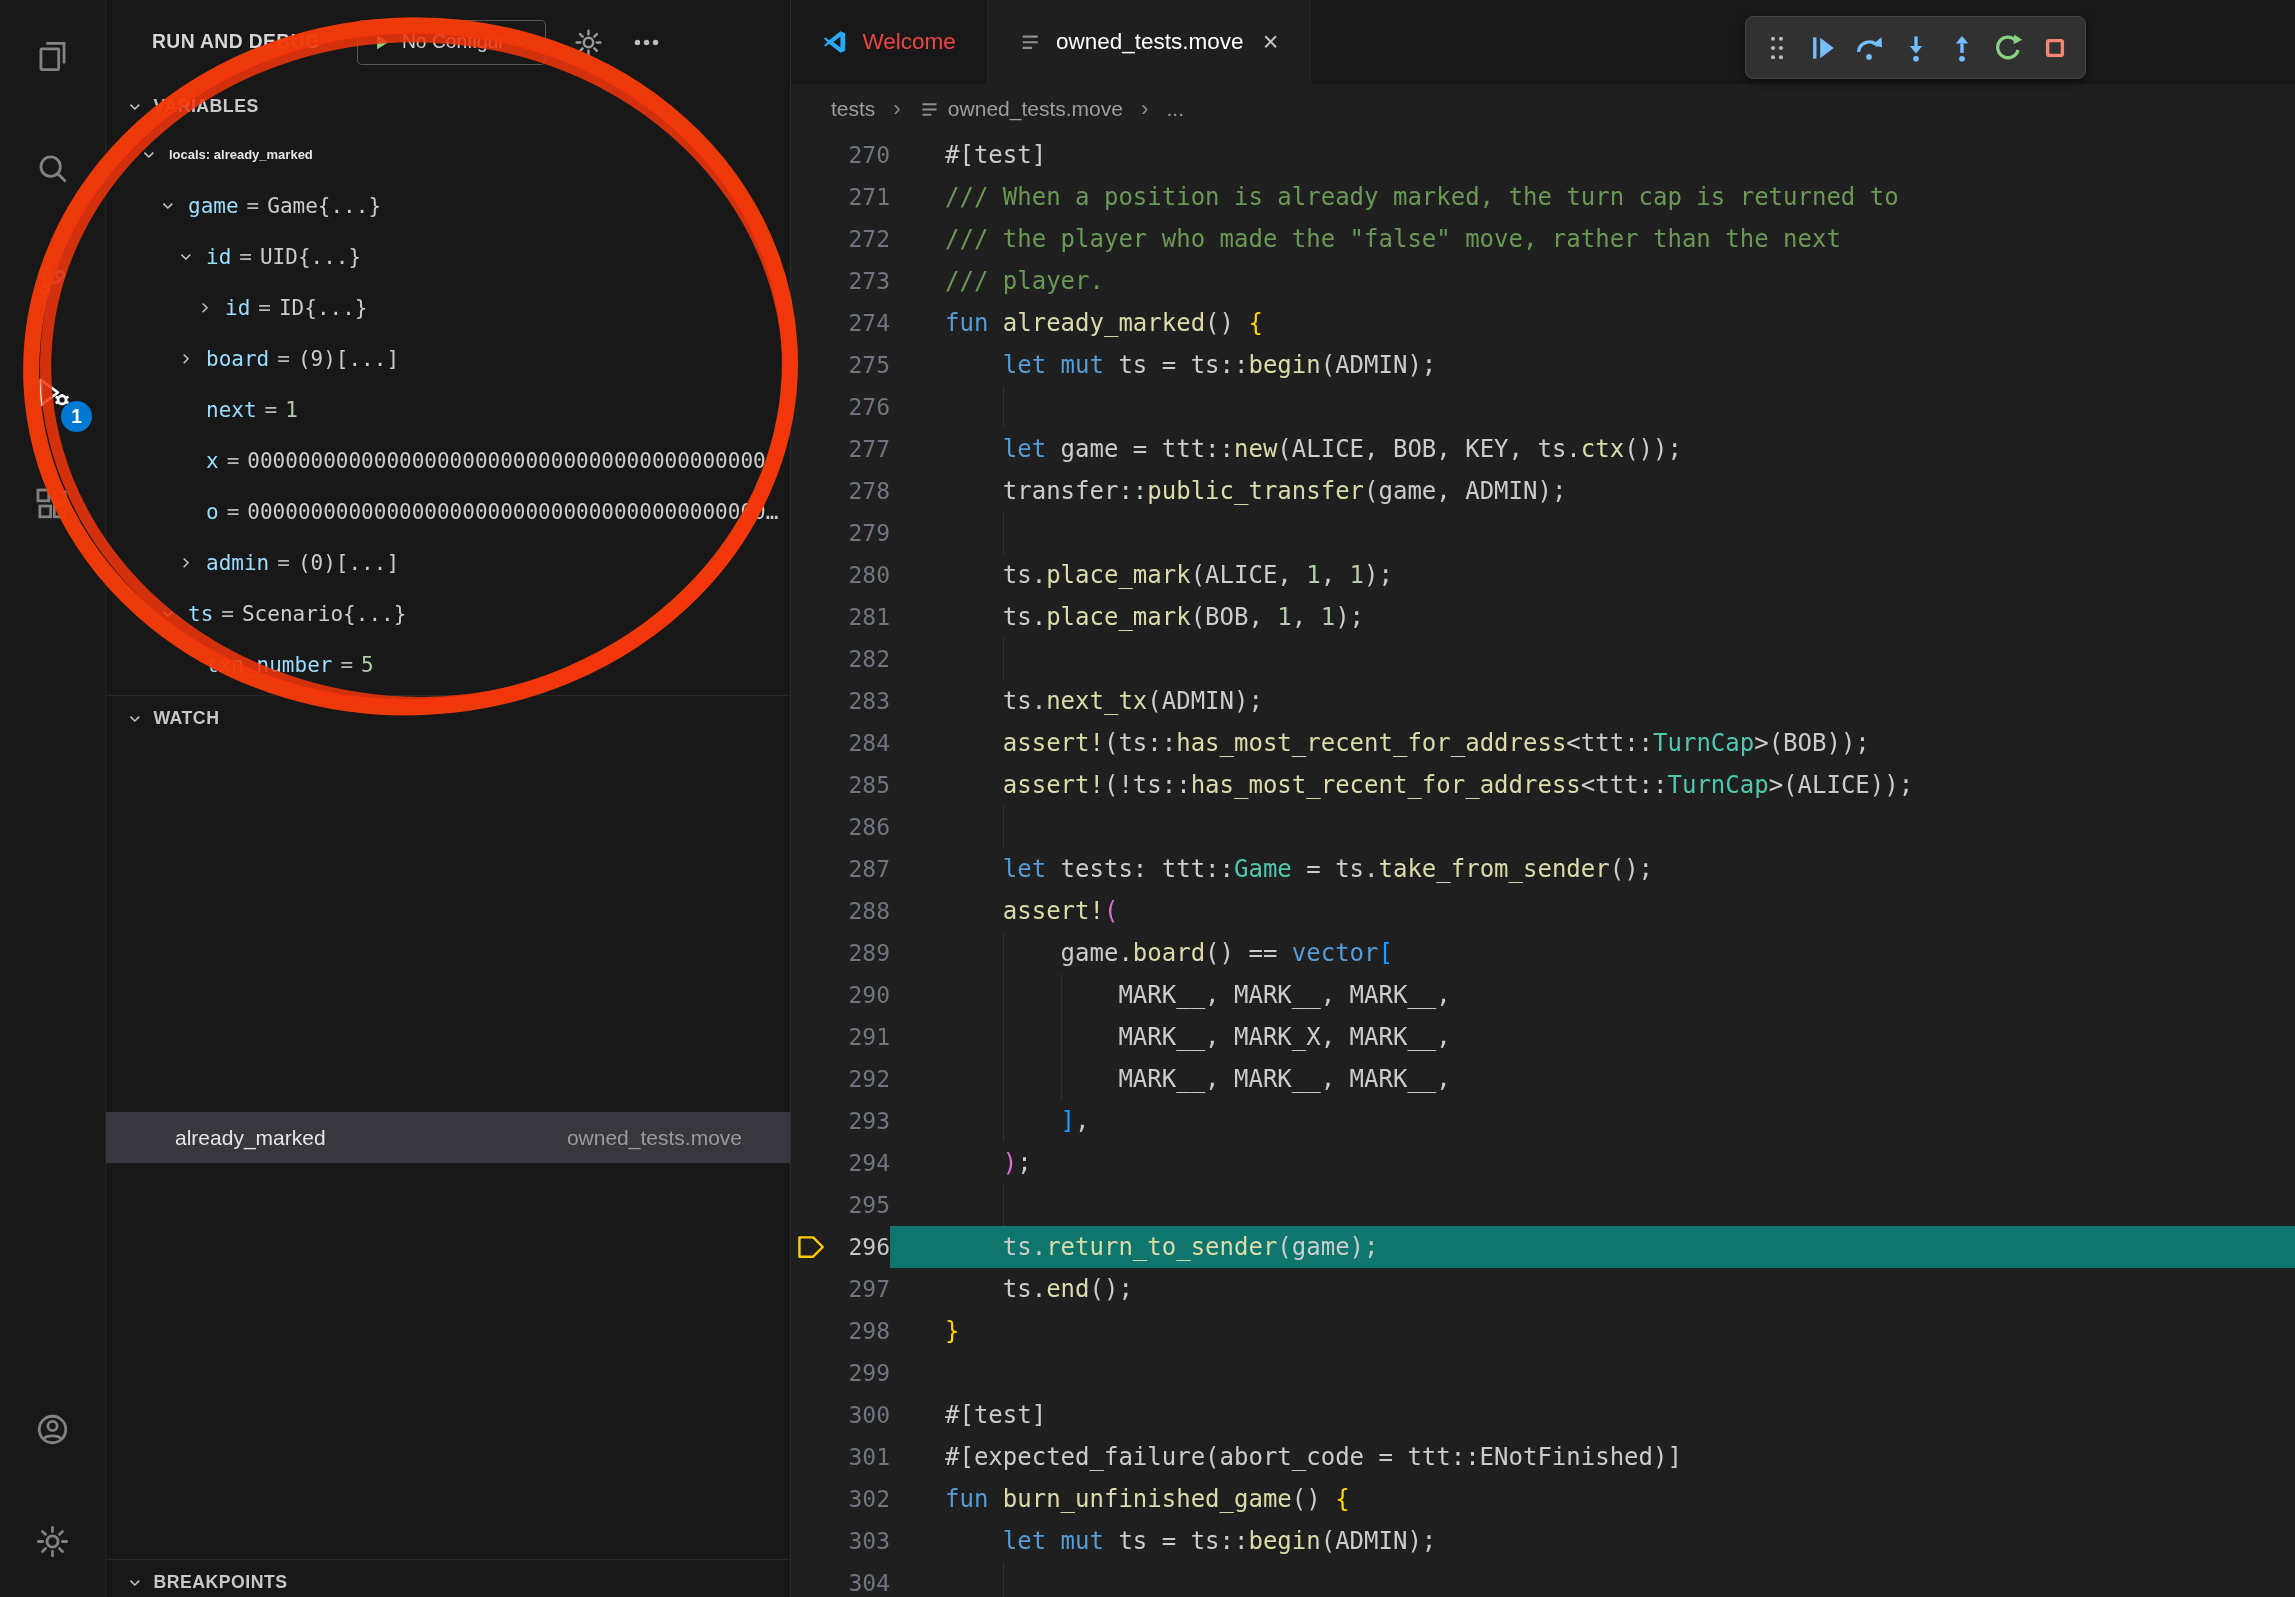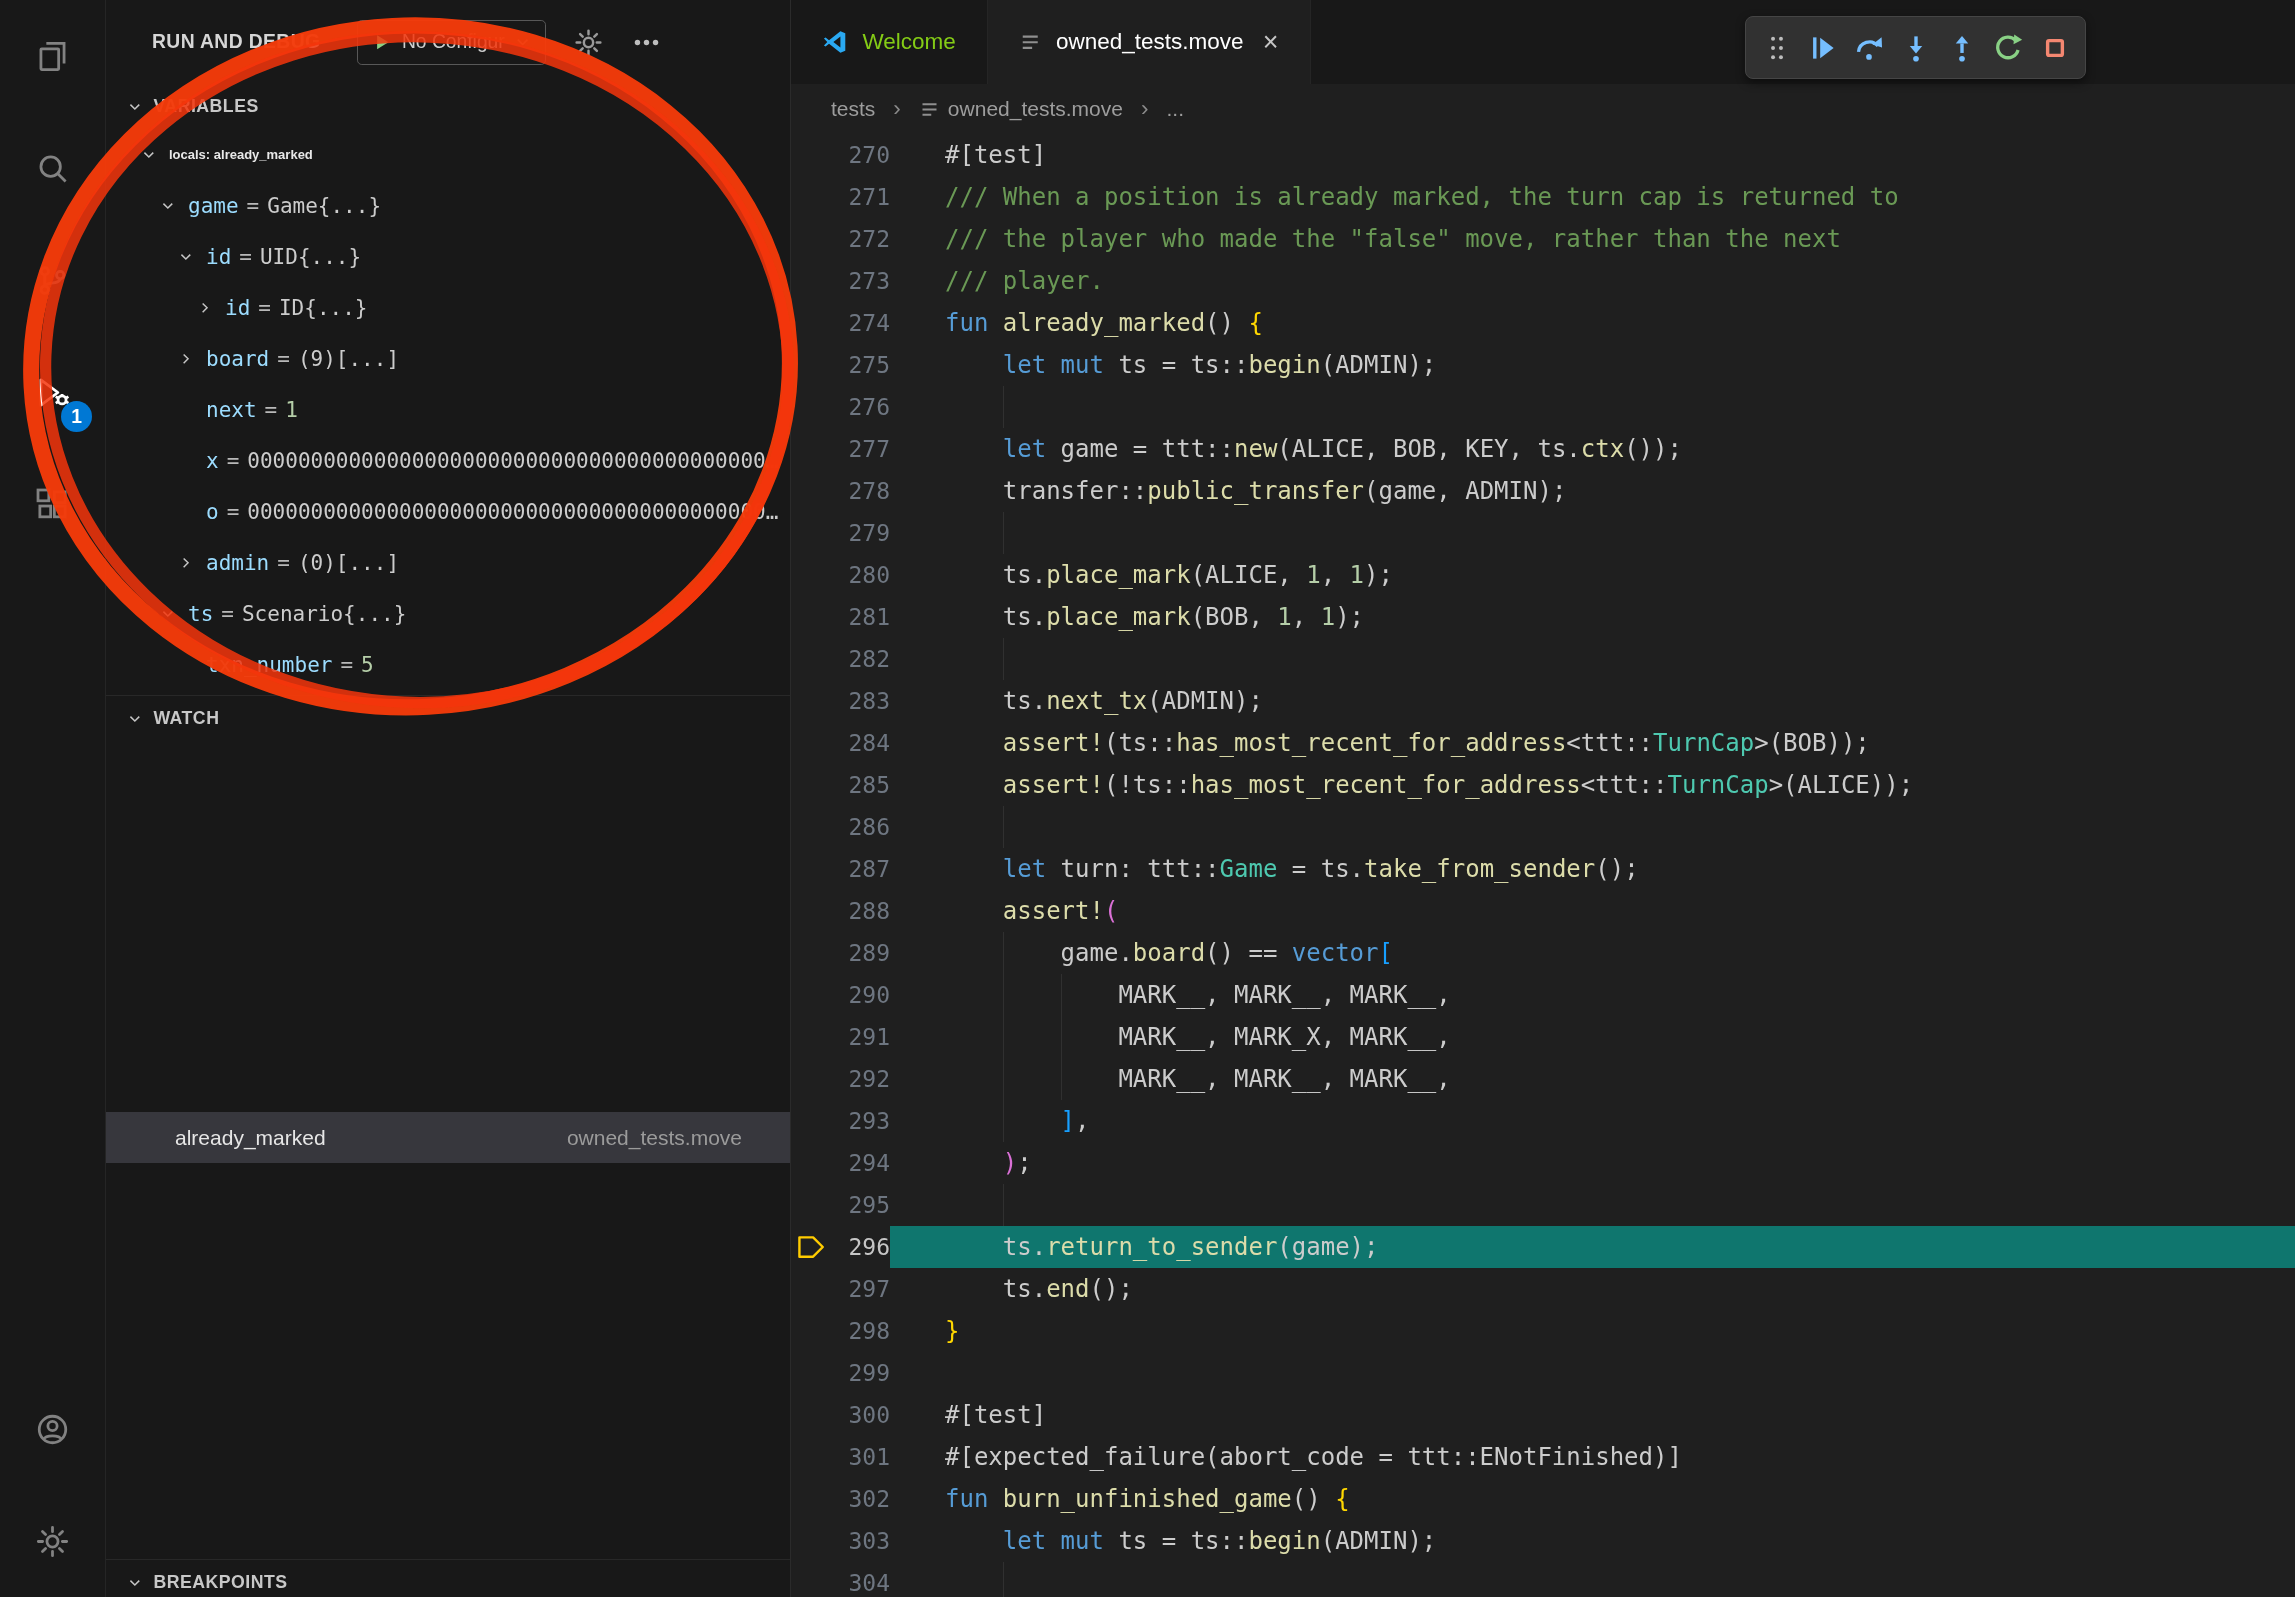--- a/index.html
+++ b/index.html
@@ -43,21 +43,21 @@
 
   .frame-row{height:51px;display:flex;align-items:center;background:#37373d;cursor:pointer;
     padding-left:70px;font-size:21px;}
   .frame-name{color:#e6e6e6;}
   .frame-file{margin-left:auto;padding-right:48px;color:#9b9b9b;}
 
   
   .main{position:absolute;left:791px;top:0;right:0;height:100%;background:#1f1f1f;}
   .tabbar{position:absolute;top:0;left:0;right:0;height:84px;background:#181818;display:flex;}
   .tab{display:flex;align-items:center;gap:14.5px;padding:0 31px;height:84px;background:#181818;
-    color:#84cc16;font-size:22.5px;border-right:0.8px solid #252525;cursor:pointer;white-space:nowrap;}
+    color:#ef4444;font-size:22.5px;border-right:0.8px solid #252525;cursor:pointer;white-space:nowrap;}
   .tab.active{background:#1f1f1f;color:#ffffff;}
   .tab .close{font-size:27px;color:#c5c5c5;margin-left:4.8px;line-height:1;cursor:pointer;}
 
   .toolbar{position:absolute;top:16px;right:209px;height:61px;background:#313131;border:0.8px solid #454545;
     border-radius:8px;display:flex;align-items:center;gap:11.3px;padding:0 13px;z-index:20;
     box-shadow:0 3.2px 9.7px rgba(0,0,0,.45);}
   .tb-btn{width:35px;height:35px;display:flex;align-items:center;justify-content:center;cursor:pointer;}
   .tb-btn svg{width:34px;height:34px;}
 
   .breadcrumbs{position:absolute;top:84px;left:0;right:0;height:50px;display:flex;align-items:center;
@@ -393,21 +393,21 @@
         <span class="code-area"><span class="tk-df">    </span><span class="tk-fn">assert!</span><span class="tk-df">(!ts::</span><span class="tk-fn">has_most_recent_for_address</span><span class="tk-df">&lt;ttt::</span><span class="tk-ty">TurnCap</span><span class="tk-df">&gt;(ALICE));</span></span>
       </div>
       <div class="line">
         <span class="ln-marker"></span>
         <span class="ln-num">286</span>
         <span class="code-area"><i class="guide" style="left:calc(55px + 4ch)"></i></span>
       </div>
       <div class="line">
         <span class="ln-marker"></span>
         <span class="ln-num">287</span>
-        <span class="code-area"><span class="tk-df">    </span><span class="tk-kw">let</span><span class="tk-df"> turn: ttt::</span><span class="tk-ty">Game</span><span class="tk-df"> = ts.</span><span class="tk-fn">take_from_sender</span><span class="tk-df">();</span></span>
+        <span class="code-area"><span class="tk-df">    </span><span class="tk-kw">let</span><span class="tk-df"> tests: ttt::</span><span class="tk-ty">Game</span><span class="tk-df"> = ts.</span><span class="tk-fn">take_from_sender</span><span class="tk-df">();</span></span>
       </div>
       <div class="line">
         <span class="ln-marker"></span>
         <span class="ln-num">288</span>
         <span class="code-area"><span class="tk-df">    </span><span class="tk-fn">assert!</span><span class="tk-br2">(</span></span>
       </div>
       <div class="line">
         <span class="ln-marker"></span>
         <span class="ln-num">289</span>
         <span class="code-area"><i class="guide" style="left:calc(55px + 4ch)"></i><span class="tk-df">        game.</span><span class="tk-fn">board</span><span class="tk-df">() == </span><span class="tk-kw">vector</span><span class="tk-br3">[</span></span>

